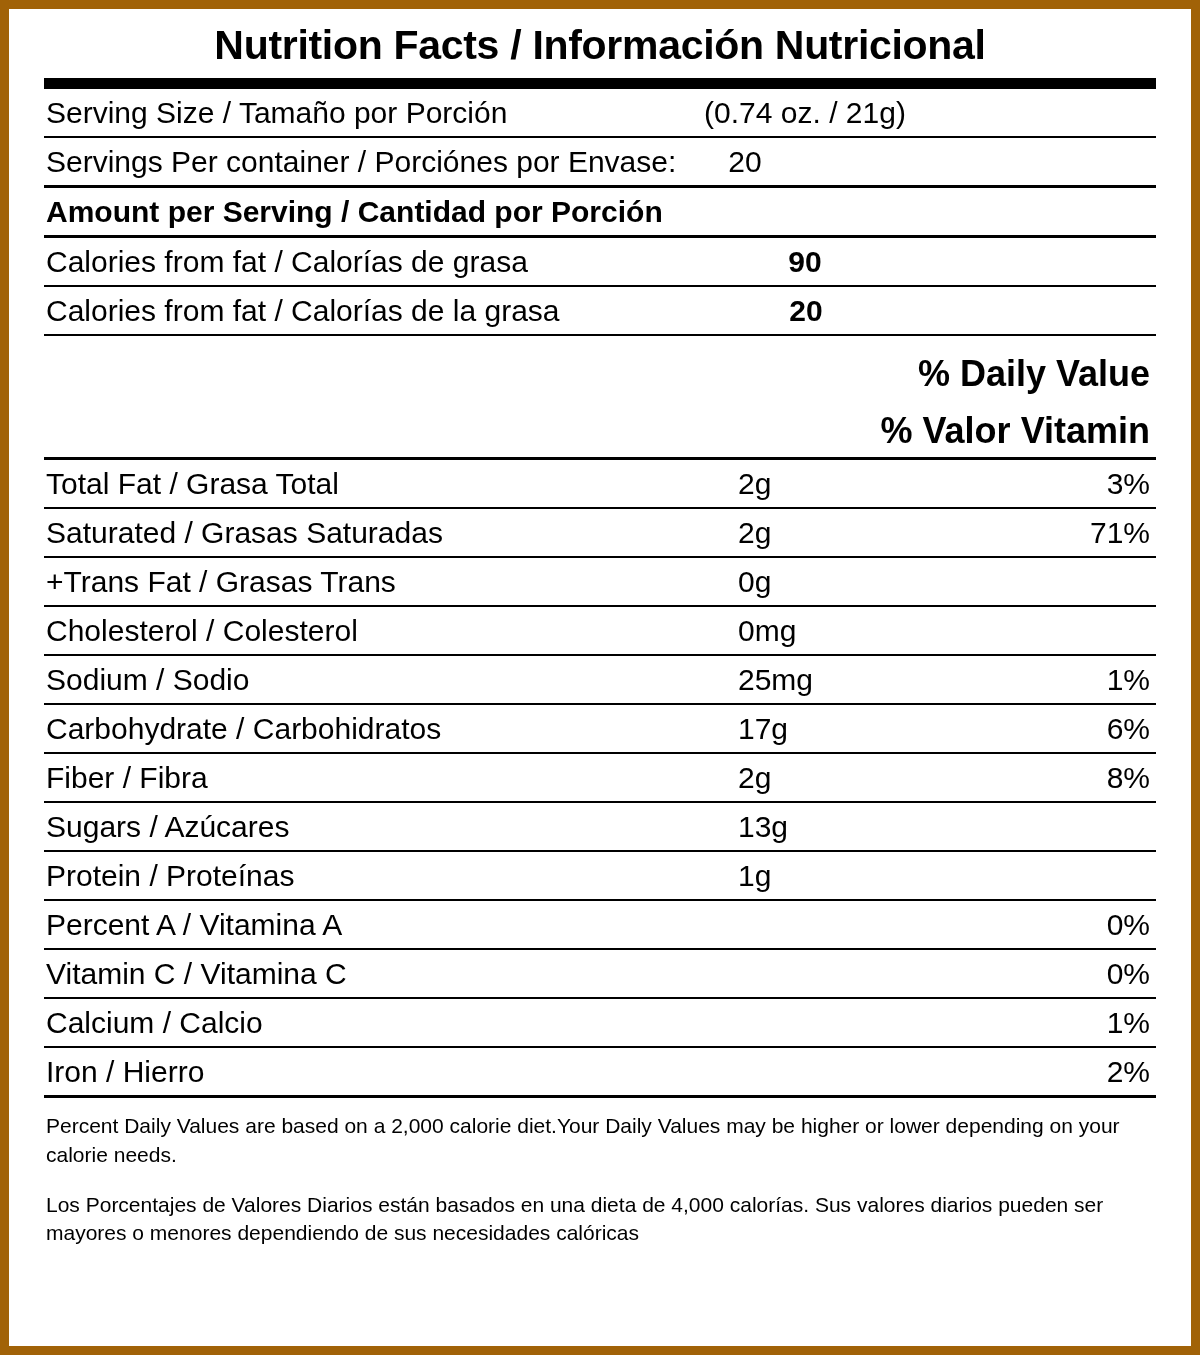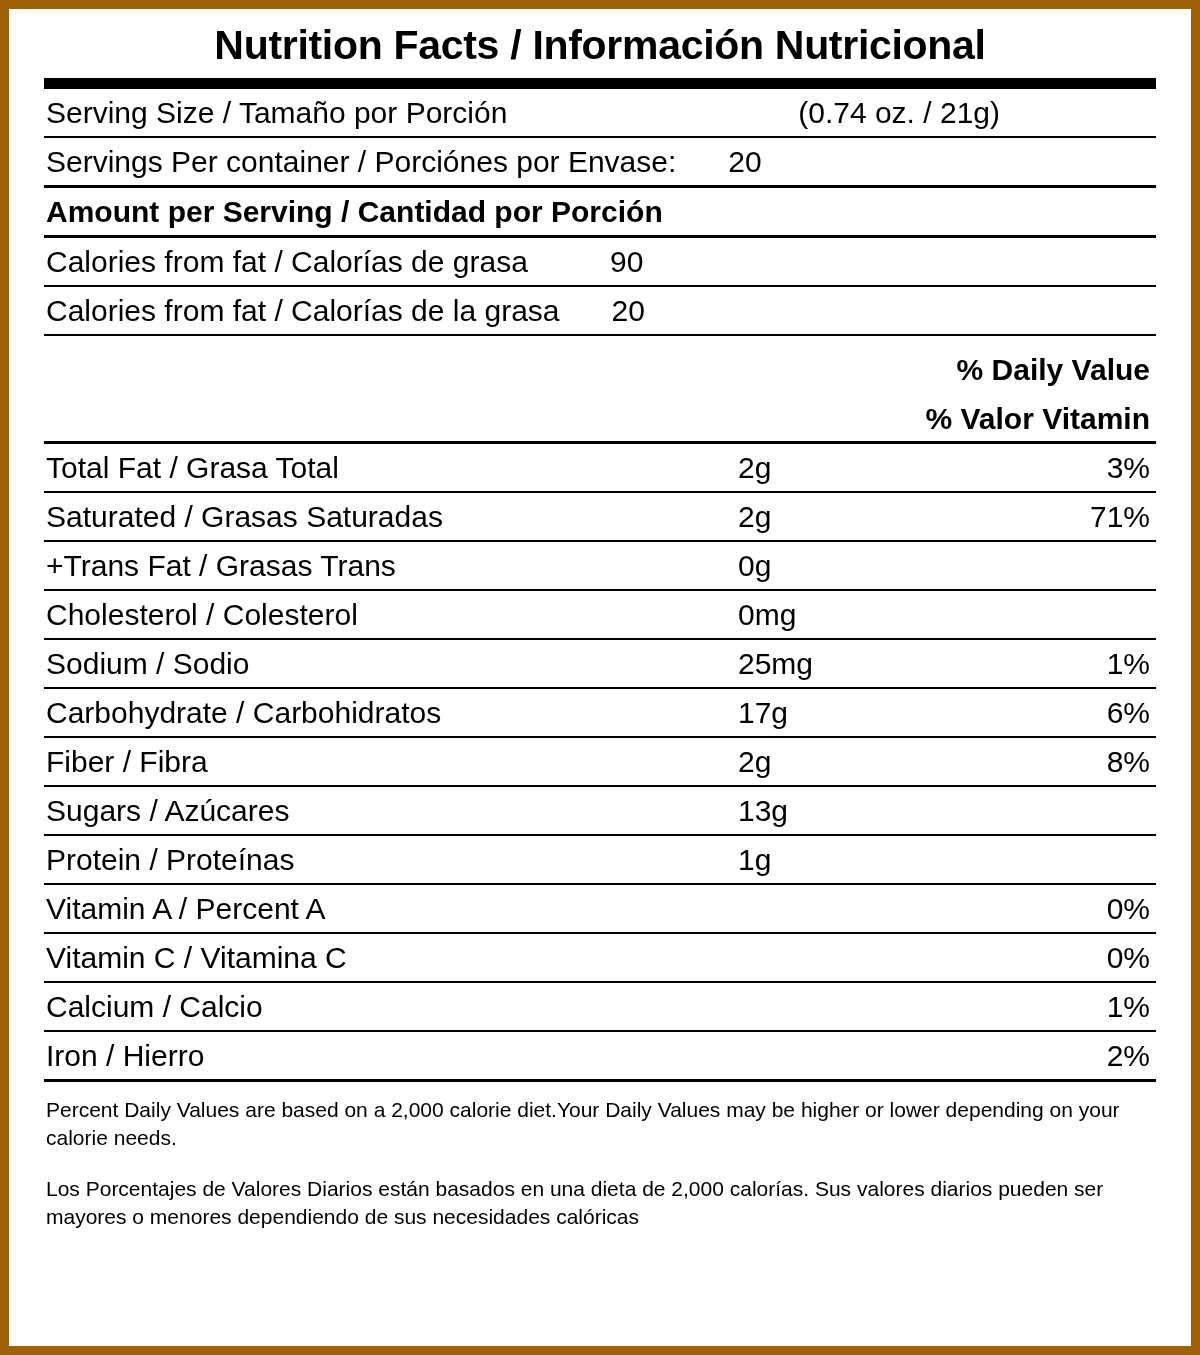--- a/index.html
+++ b/index.html
@@ -66,39 +66,40 @@
     padding-right: 6px;
     white-space: nowrap;
   }
   .row.bold .label,
   .row.bold .amount,
   .row.bold .dv {
     font-weight: bold;
   }
   .serving-row .amount {
     width: 390px;
-    text-align: right;
+    text-align: center;
     padding-right: 0;
   }
   .servings-row .amount {
     width: 390px;
     text-align: left;
     padding-left: 52px;
     padding-right: 0;
   }
   .calorie-row .amount {
     width: 390px;
-    text-align: left;
+    text-align: center;
     padding-left: 52px;
     padding-right: 0;
+    font-weight: bold;
   }
   .dv-header {
     text-align: right;
     font-weight: bold;
-    font-size: 30px;
+    font-size: 36px;
     padding: 14px 6px 2px 0;
     line-height: 1.35;
   }
   .dv-header .line2 {
     padding-top: 8px;
   }
   .footnote {
     font-size: 21px;
     line-height: 1.35;
     padding: 14px 2px 0 2px;
@@ -218,21 +219,21 @@
   <div class="rule-hair"></div>
 
   <div class="row">
     <span class="label">Protein / Proteínas</span>
     <span class="amount">1g</span>
     <span class="dv"></span>
   </div>
   <div class="rule-hair"></div>
 
   <div class="row">
-    <span class="label">Vitamin A / Percent A</span>
+    <span class="label">Percent A / Vitamina A</span>
     <span class="amount"></span>
     <span class="dv">0%</span>
   </div>
   <div class="rule-hair"></div>
 
   <div class="row">
     <span class="label">Vitamin C / Vitamina C</span>
     <span class="amount"></span>
     <span class="dv">0%</span>
   </div>
@@ -247,15 +248,15 @@
 
   <div class="row">
     <span class="label">Iron / Hierro</span>
     <span class="amount"></span>
     <span class="dv">2%</span>
   </div>
 
   <div class="rule-thin"></div>
 
   <div class="footnote">Percent Daily Values are based on a 2,000 calorie diet.Your Daily Values may be higher or lower depending on your calorie needs.</div>
-  <div class="footnote second">Los Porcentajes de Valores Diarios están basados en una dieta de 2,000 calorías. Sus valores diarios pueden ser mayores o menores dependiendo de sus necesidades calóricas</div>
+  <div class="footnote second">Los Porcentajes de Valores Diarios están basados en una dieta de 4,000 calorías. Sus valores diarios pueden ser mayores o menores dependiendo de sus necesidades calóricas</div>
 
 </div>
 
 </body></html>

